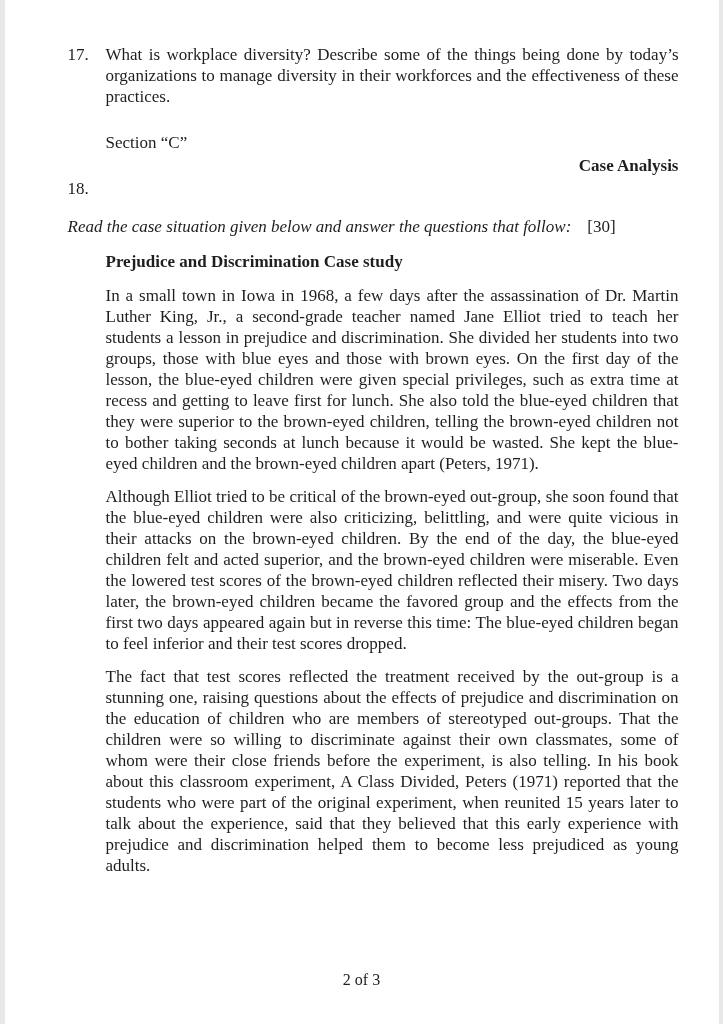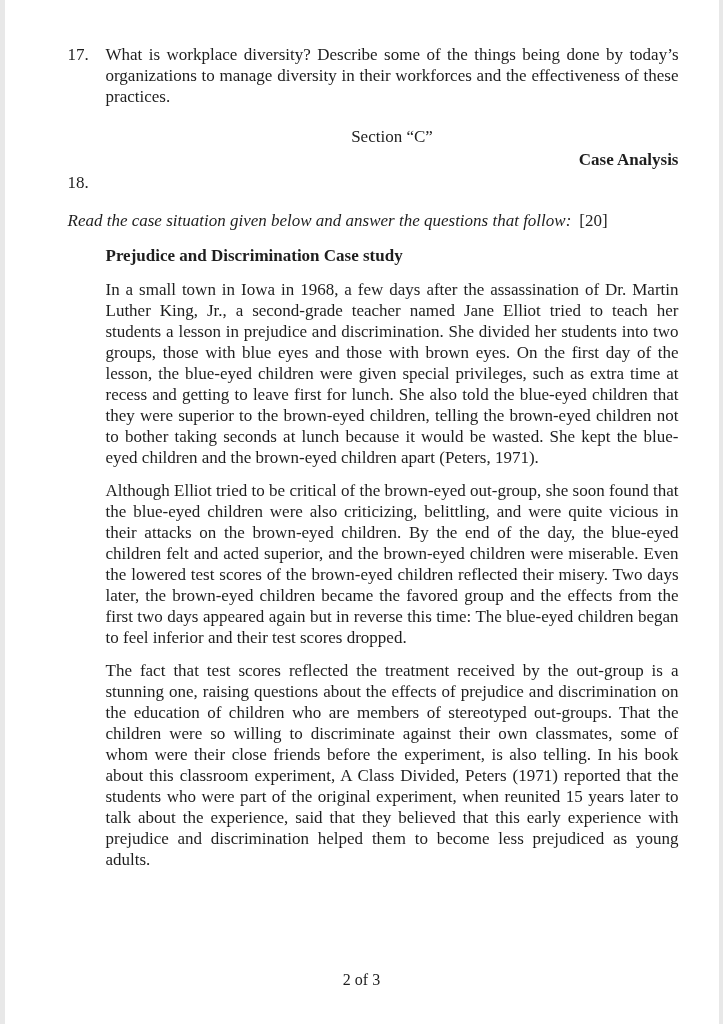--- a/index.html
+++ b/index.html
@@ -35,35 +35,35 @@
     text-justify: inter-word;
   }
   .q18-row {
     margin-top: 2px;
     flex-direction: column;
   }
   .q18-line {
     display: flex;
     justify-content: space-between;
     align-items: flex-end;
+    gap: 8px;
   }
   .italic-text {
     font-style: italic;
   }
   .marks {
     font-style: normal;
     padding-left: 8px;
     white-space: nowrap;
   }
   .col-indent {
     margin-left: 38px;
   }
   .section-title {
-    text-align: center;
-    margin-top: 19px;
+    margin-top: 25px;
   }
   .section-subtitle {
     text-align: right;
     font-weight: bold;
     margin-top: 2px;
     margin-bottom: 2px;
   }
   .case-title {
     text-align: left;
     font-weight: bold;
@@ -96,21 +96,21 @@
 
   <div class="col-indent">
     <div class="section-title">Section “C”</div>
     <div class="section-subtitle">Case Analysis</div>
   </div>
 
   <div class="question-row q18-row">
     <div class="q-num">18.</div>
     <div class="q-text q18-line">
       <span class="italic-text">Read the case situation given below and answer the questions that follow:</span>
-      <span class="marks">[20]</span>
+      <span class="marks">[30]</span>
     </div>
   </div>
 
   <div class="col-indent">
     <div class="case-title">Prejudice and Discrimination Case study</div>
     <div class="case-body">
       <p>In a small town in Iowa in 1968, a few days after the assassination of Dr. Martin Luther King, Jr., a second-grade teacher named Jane Elliot tried to teach her students a lesson in prejudice and discrimination. She divided her students into two groups, those with blue eyes and those with brown eyes. On the first day of the lesson, the blue-eyed children were given special privileges, such as extra time at recess and getting to leave first for lunch. She also told the blue-eyed children that they were superior to the brown-eyed children, telling the brown-eyed children not to bother taking seconds at lunch because it would be wasted. She kept the blue-eyed children and the brown-eyed children apart (Peters, 1971).</p>
       <p>Although Elliot tried to be critical of the brown-eyed out-group, she soon found that the blue-eyed children were also criticizing, belittling, and were quite vicious in their attacks on the brown-eyed children. By the end of the day, the blue-eyed children felt and acted superior, and the brown-eyed children were miserable. Even the lowered test scores of the brown-eyed children reflected their misery. Two days later, the brown-eyed children became the favored group and the effects from the first two days appeared again but in reverse this time: The blue-eyed children began to feel inferior and their test scores dropped.</p>
       <p>The fact that test scores reflected the treatment received by the out-group is a stunning one, raising questions about the effects of prejudice and discrimination on the education of children who are members of stereotyped out-groups. That the children were so willing to discriminate against their own classmates, some of whom were their close friends before the experiment, is also telling. In his book about this classroom experiment, A Class Divided, Peters (1971) reported that the students who were part of the original experiment, when reunited 15 years later to talk about the experience, said that they believed that this early experience with prejudice and discrimination helped them to become less prejudiced as young adults.</p>
     </div>

